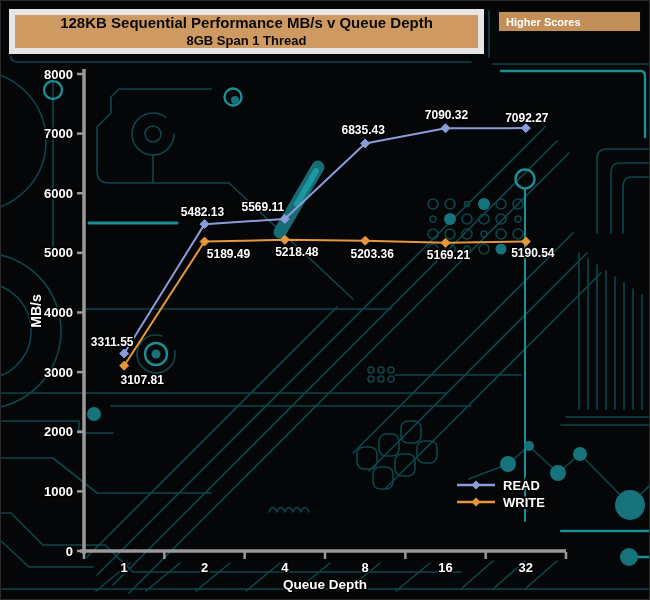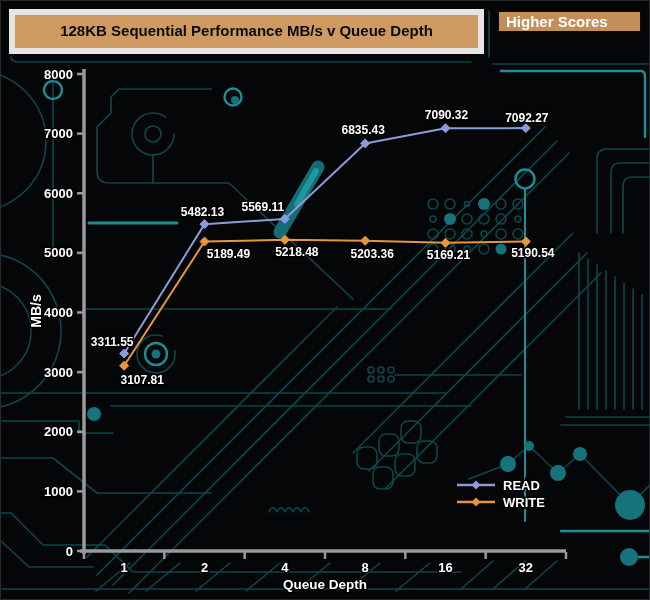--- a/index.html
+++ b/index.html
@@ -18,21 +18,21 @@
     left:8px;top:8px;width:475px;height:45px;
     background:#cf9a62;border:6px solid #e5e5e5;
     display:flex;flex-direction:column;align-items:center;justify-content:center;
     color:#0a0a0a;text-align:center;line-height:1.25;
   }
   #title-box .t1{font-size:15px;font-weight:bold;}
   #title-box .t2{font-size:13px;font-weight:bold;}
   #badge-top{
     left:497px;top:10px;width:143px;height:21px;
     background:#c28f59;border:1px solid #0c0c0c;color:#fff;
-    font-size:15px;font-weight:bold;display:flex;align-items:center;padding-left:7px;
+    font-size:11px;font-weight:bold;display:flex;align-items:center;padding-left:7px;
   }
   #badge-bottom{
     left:497px;top:31px;width:143px;height:21px;
     background:#ffffff;border:1px solid #0c0c0c;color:#000;
     font-size:12px;font-weight:bold;display:flex;align-items:center;padding-left:7px;
   }
   text{font-family:"Liberation Sans",sans-serif;}
 </style>
 </head>
 <body>
@@ -151,20 +151,21 @@
       <circle cx="483" cy="203" r="6"></circle>
       <circle cx="449" cy="218" r="6"></circle>
       <circle cx="500" cy="248" r="5.5"></circle>
       <circle cx="155" cy="353" r="4.5"></circle>
       <circle cx="234" cy="99" r="4"></circle>
     </g>
   </svg>
 
   <div id="title-box" class="hdr">
     <div class="t1">128KB Sequential Performance MB/s v Queue Depth</div>
+    <div class="t2">8GB Span 1 Thread</div>
   </div>
   <div id="badge-top" class="hdr">Higher Scores</div>
 
   <svg id="chart-layer" width="650" height="600" viewBox="0 0 650 600">
       <line x1="83" y1="68" x2="83" y2="553" stroke="#9a9a9a" stroke-width="3.5"></line>
       <line x1="79" y1="550" x2="565" y2="550" stroke="#9a9a9a" stroke-width="3.5"></line>
       <line x1="76" y1="550" x2="83" y2="550" stroke="#9a9a9a" stroke-width="2.5"></line>
       <text x="72" y="554.5" fill="#ffffff" text-anchor="end" font-size="13" font-weight="bold" stroke="#000" stroke-width="3" paint-order="stroke">0</text>
       <line x1="76" y1="490.375" x2="83" y2="490.375" stroke="#9a9a9a" stroke-width="2.5"></line>
       <text x="72" y="494.875" fill="#ffffff" text-anchor="end" font-size="13" font-weight="bold" stroke="#000" stroke-width="3" paint-order="stroke">1000</text>

